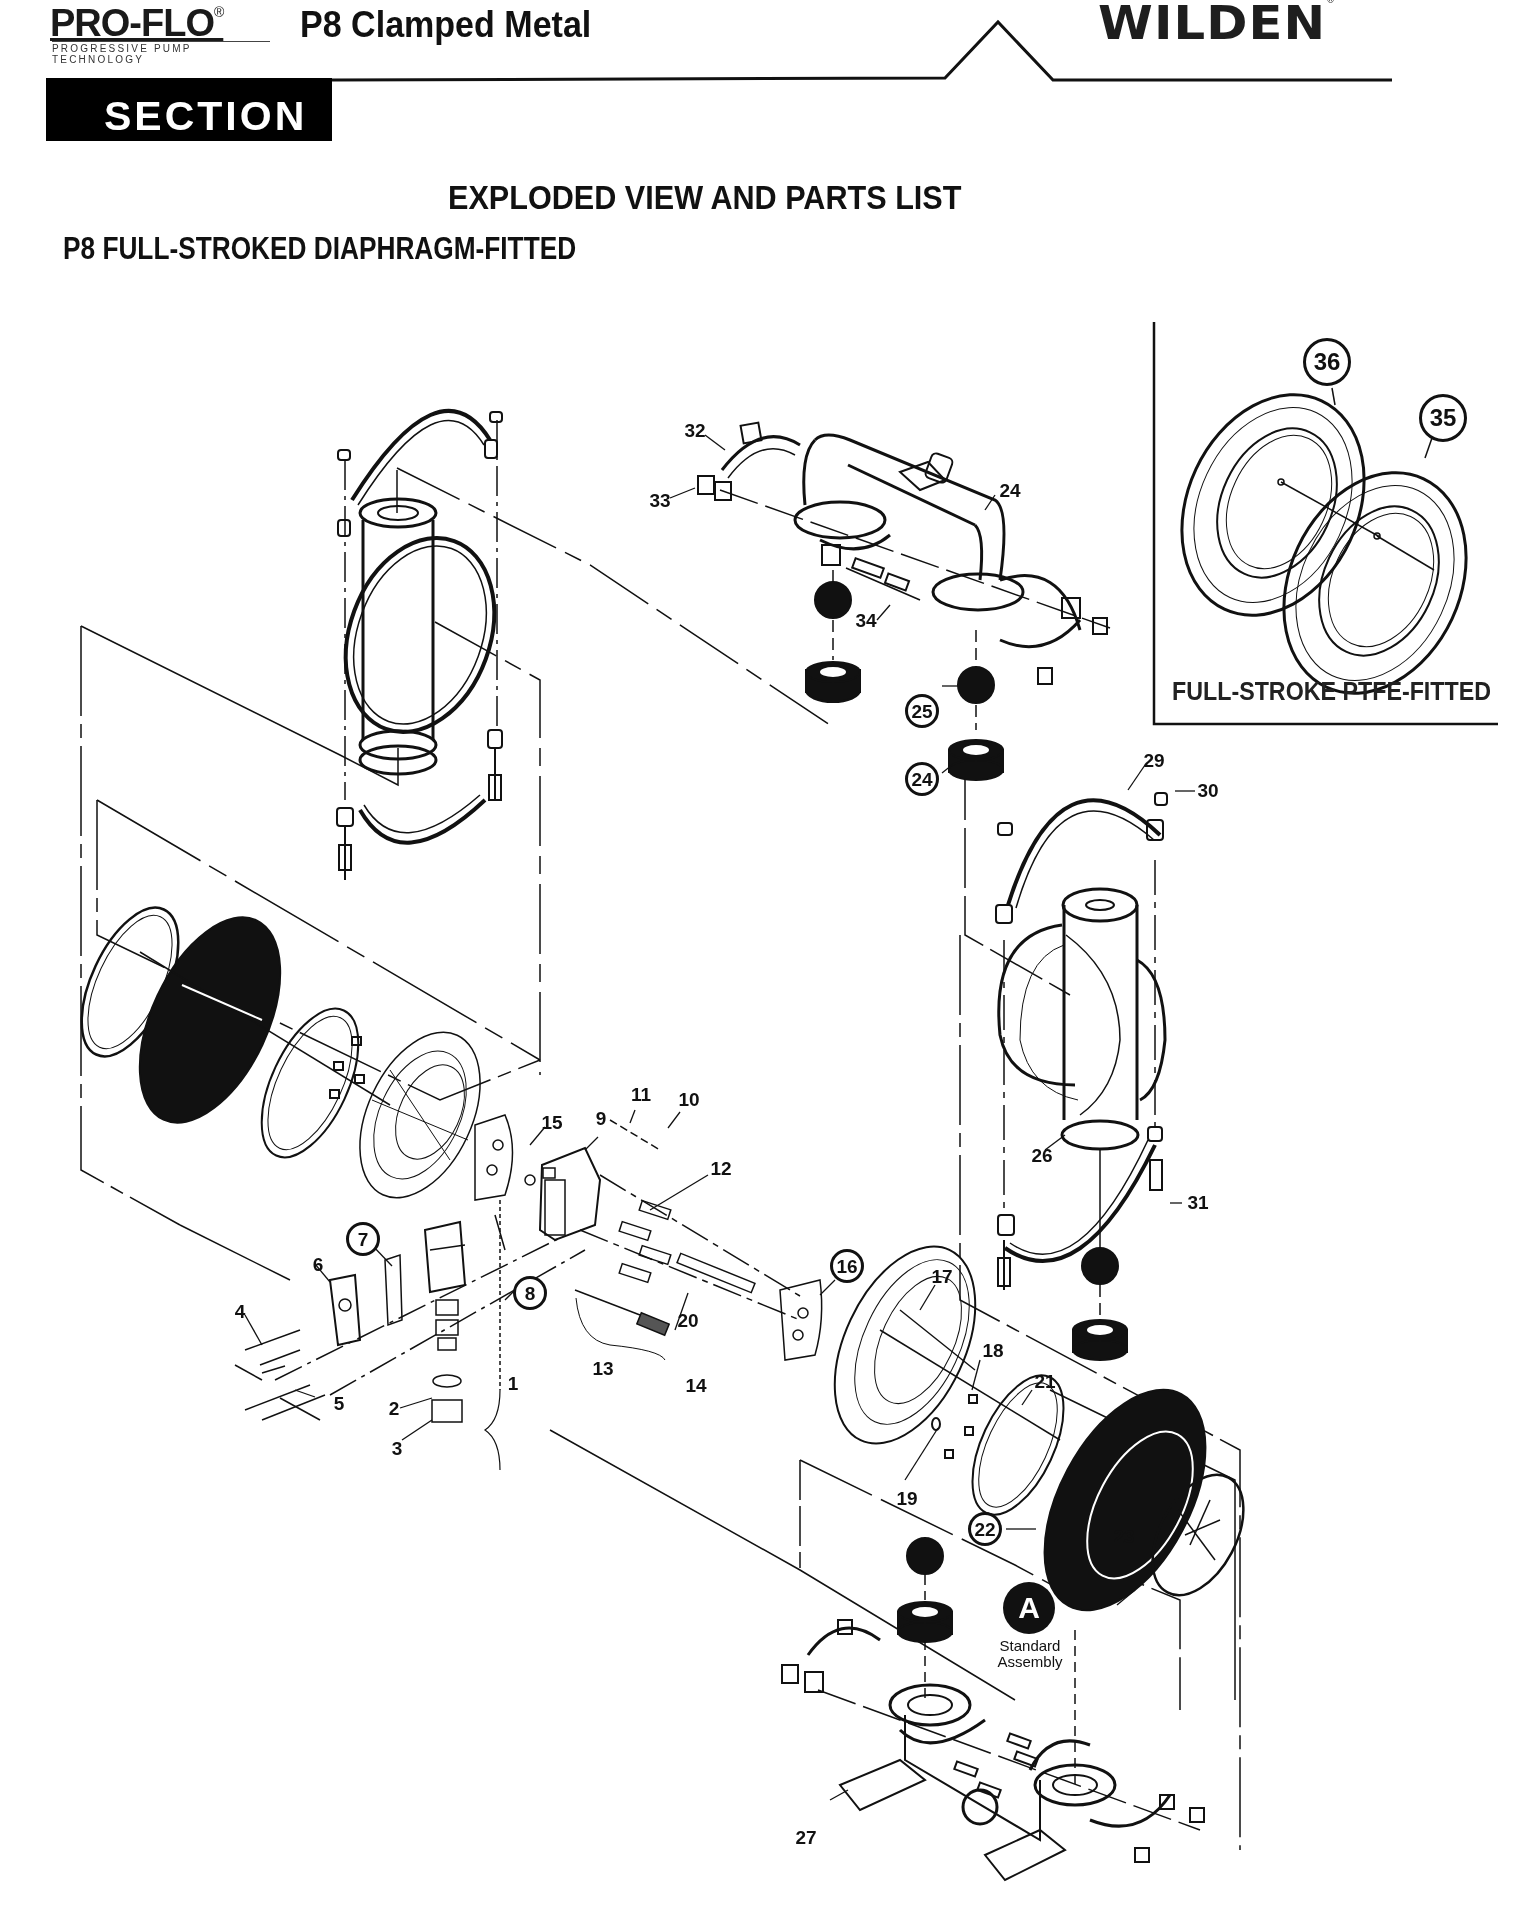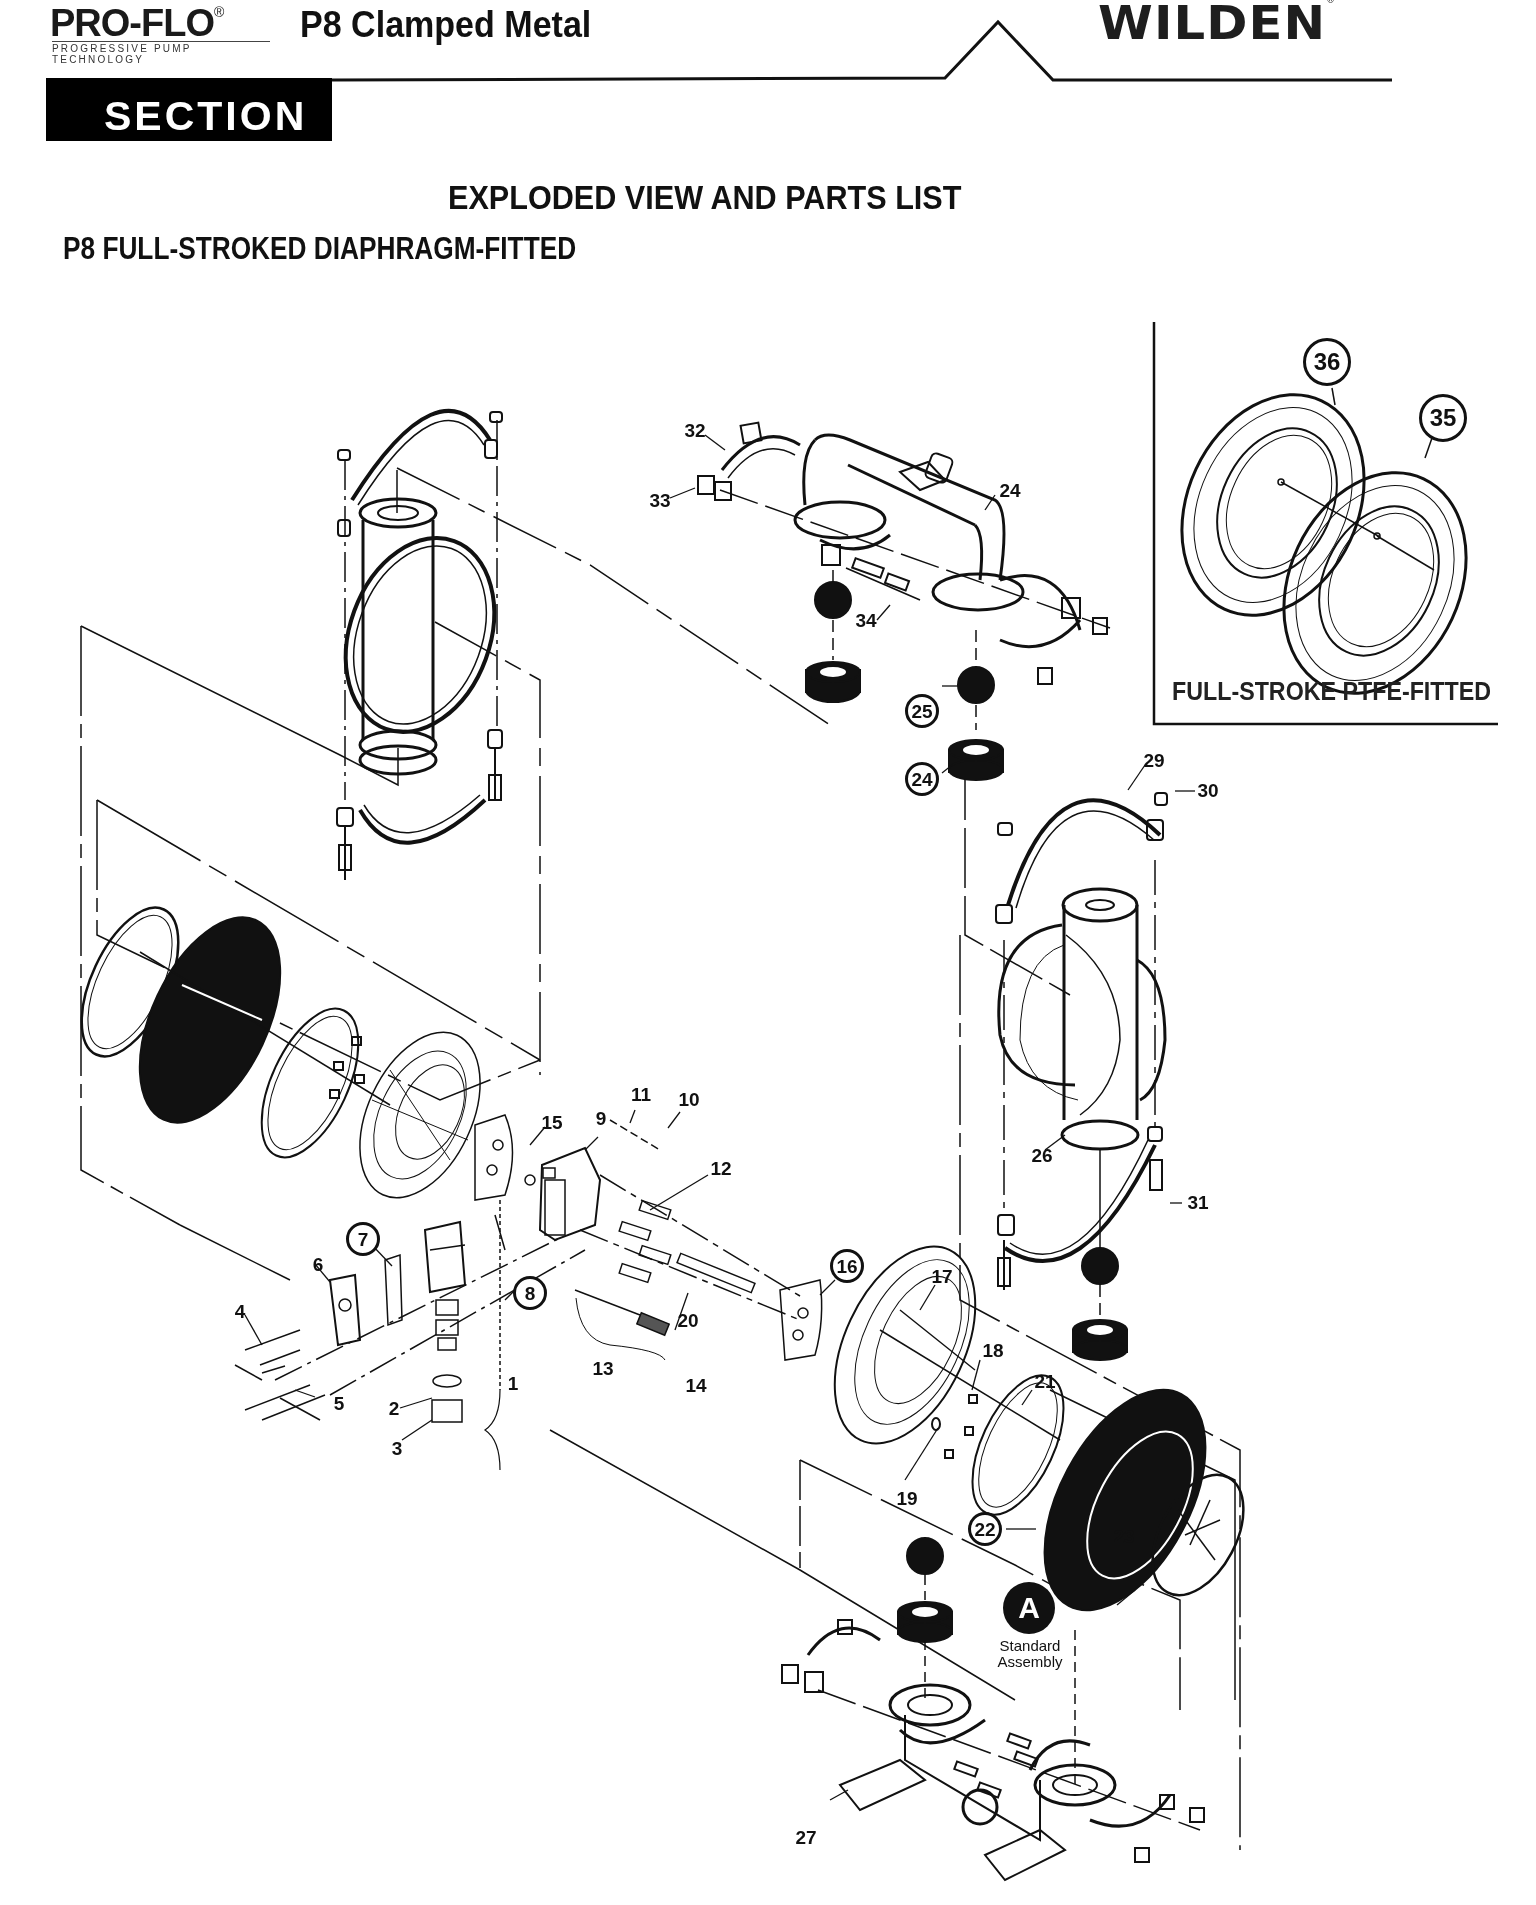--- a/index.html
+++ b/index.html
@@ -1,18 +1,18 @@
 <!DOCTYPE html>
 <html><head>
 <meta charset="utf-8">
 <style>
   html, body { margin:0; padding:0; background:#ffffff; }
   body { width:1536px; height:1905px; position:relative; overflow:hidden; font-family:"Liberation Sans", sans-serif; color:#111; }
   .abs { position:absolute; }
-  .proflo { left:50px; top:2px; font-family:"Liberation Sans", sans-serif; font-weight:700; font-size:38px; letter-spacing:-1px; color:#1a1a1a; }
+  .proflo { left:50px; top:2px; font-family:"Liberation Sans", sans-serif; font-weight:700; font-size:38px; letter-spacing:-1px; color:#1a1a1a;text-decoration:underline; }
   .proflo sup { font-size:14px; font-weight:400; vertical-align:top; position:relative; top:2px; }
   .proflo-sub { left:52px; top:41px; font-size:10px; letter-spacing:2.2px; color:#333; border-top:1.5px solid #444; padding-top:1px; width:218px; }
   .doc-title { left:300px; top:4px; font-size:37px; font-weight:700; color:#111; transform:scaleX(0.92); transform-origin:left; }
   .wilden { left:1098px; top:-4px; font-family:"DejaVu Sans", sans-serif; font-weight:700; font-size:46px; letter-spacing:1px; color:#1e1e1e; transform:scaleX(1.08); transform-origin:left; }
   .wilden sup { font-size:8px; vertical-align:top; font-weight:400; }
   .section-badge { left:46px; top:78px; width:286px; height:63px; background:#000; color:#fff; }
   .section-badge span { position:absolute; left:58px; top:15px; font-size:41px; font-weight:700; letter-spacing:3px; }
   .main-heading { left:448px; top:178px; font-size:34px; font-weight:700; transform:scaleX(0.9); transform-origin:left; white-space:nowrap; }
   .sub-heading { left:63px; top:230px; font-size:32px; font-weight:700; transform:scaleX(0.82); transform-origin:left; white-space:nowrap; }
   .inset-caption { left:1172px; top:677px; font-size:25px; font-weight:700; color:#222; white-space:nowrap; transform:scaleX(0.93); transform-origin:left; }

